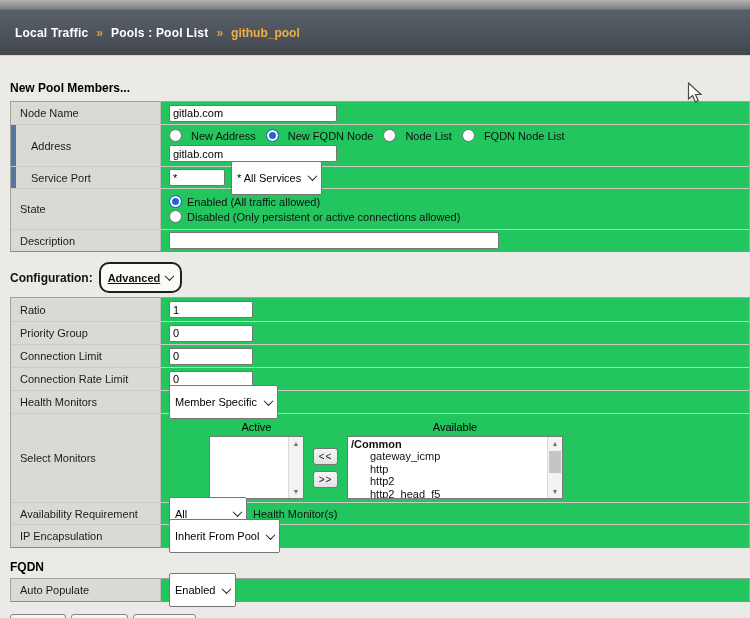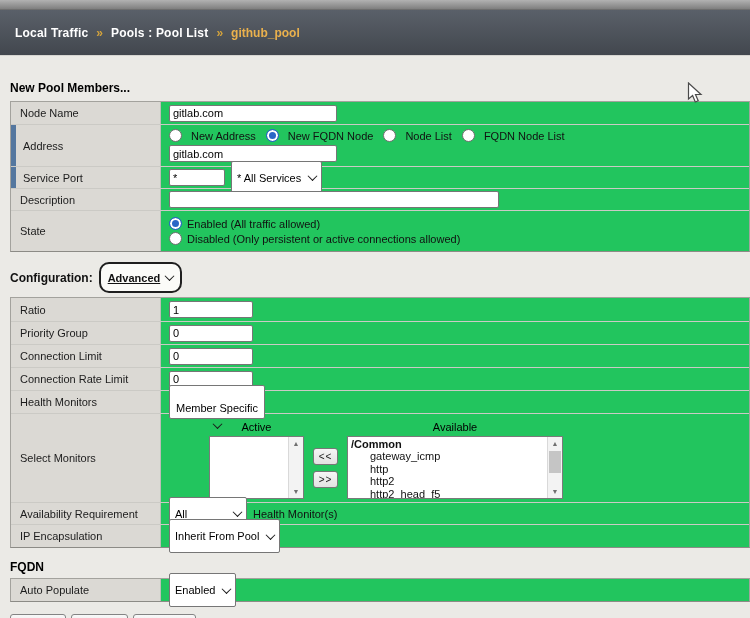--- a/index.html
+++ b/index.html
@@ -23,21 +23,21 @@
   .section-title { margin-top:25px; margin-bottom:6px; font-size:12px; font-weight:bold; color:#000; }
   .ftable { width:740px; border:1px solid #a3a29d; border-bottom-color:#8c8b86; background:#22c55e; }
   .frow { display:flex; border-top:1px solid #cbcac5; }
   .frow:first-child { border-top:none; }
   .flabel {
     width:150px; flex:0 0 150px; background:#dbd9d4; border-right:1px solid #bebdb8;
     padding-left:9px; display:flex; align-items:center; font-size:11px; color:#1c1c1c;
     position:relative;
   }
   .flabel.req::before { content:""; position:absolute; left:0; top:0; bottom:0; width:5px; background:#54779f; }
-  .flabel.req { padding-left:12px; }
+  .flabel.req { padding-left:20px; }
   .fvalue { flex:1; padding:3px 8px; display:flex; align-items:center; font-size:11px; gap:6px; }
   .fvalue.stack { flex-direction:column; align-items:flex-start; justify-content:center; gap:3px; }
   
   input[type=text] {
     height:17px; border:1px solid #767676; background:#fff; font-family:"Liberation Sans",sans-serif;
     font-size:11px; padding:0 3px; border-radius:2px; color:#000;
   }
   .sel {
     display:inline-flex; align-items:center; justify-content:space-between; gap:8px;
     height:18px; border:1px solid #767676; border-radius:2px; background:#fff;
@@ -86,21 +86,21 @@
   .btn-row { margin-top:12px; display:flex; gap:5px; }
   .btn {
     font-family:"Liberation Sans",sans-serif; font-size:11.5px; color:#000;
     border:1px solid #848484; border-radius:3px; background:linear-gradient(#f8f8f8,#e4e4e4);
     padding:2px 9px; cursor:pointer;
   }
   
   .cursor { position:absolute; left:687px; top:82px; z-index:50; pointer-events:none; }
   
   .w168 { width:168px; } .w56 { width:56px; } .w330 { width:330px; } .w84 { width:84px; }
-  .minw90 { min-width:96px;flex-direction:column; } .minw78 { min-width:78px; justify-content:space-between; }
+  .minw90 { min-width:96px; } .minw78 { min-width:78px; justify-content:space-between; }
 </style>
 </head>
 <body>
 
 <div id="screen">
 
   <div class="top-strip"></div>
 
   <div class="crumb-bar">
     <span class="crumb">Local Traffic</span>
@@ -144,38 +144,38 @@
         <div class="flabel req">Service Port</div>
         <div class="fvalue">
           <input type="text" class="w56" value="*" style="">
           <span class="sel">
             <span>* All Services</span>
             <span class="chev"></span>
           </span>
         </div>
       </div>
 
-      <div class="frow" style="height:22px">
-        <div class="flabel">Description</div>
-        <div class="fvalue">
-          <input type="text" class="w330" value="" style="">
-        </div>
-      </div>
-
       <div class="frow" style="height:41px">
         <div class="flabel">State</div>
         <div class="fvalue stack" style="gap:2px">
           <label class="radio-line">
             <input type="radio" class="radio" name="state" checked="" style="">
             <span>Enabled (All traffic allowed)</span>
           </label>
           <label class="radio-line">
             <input type="radio" class="radio" name="state" style="">
             <span>Disabled (Only persistent or active connections allowed)</span>
           </label>
+        </div>
+      </div>
+
+      <div class="frow" style="height:22px">
+        <div class="flabel">Description</div>
+        <div class="fvalue">
+          <input type="text" class="w330" value="" style="">
         </div>
       </div>
     </div>
 
     <div class="config-line">
       <span>Configuration:</span>
       <span class="pill">
         <span>Advanced</span>
         <span class="chev"></span>
       </span>

